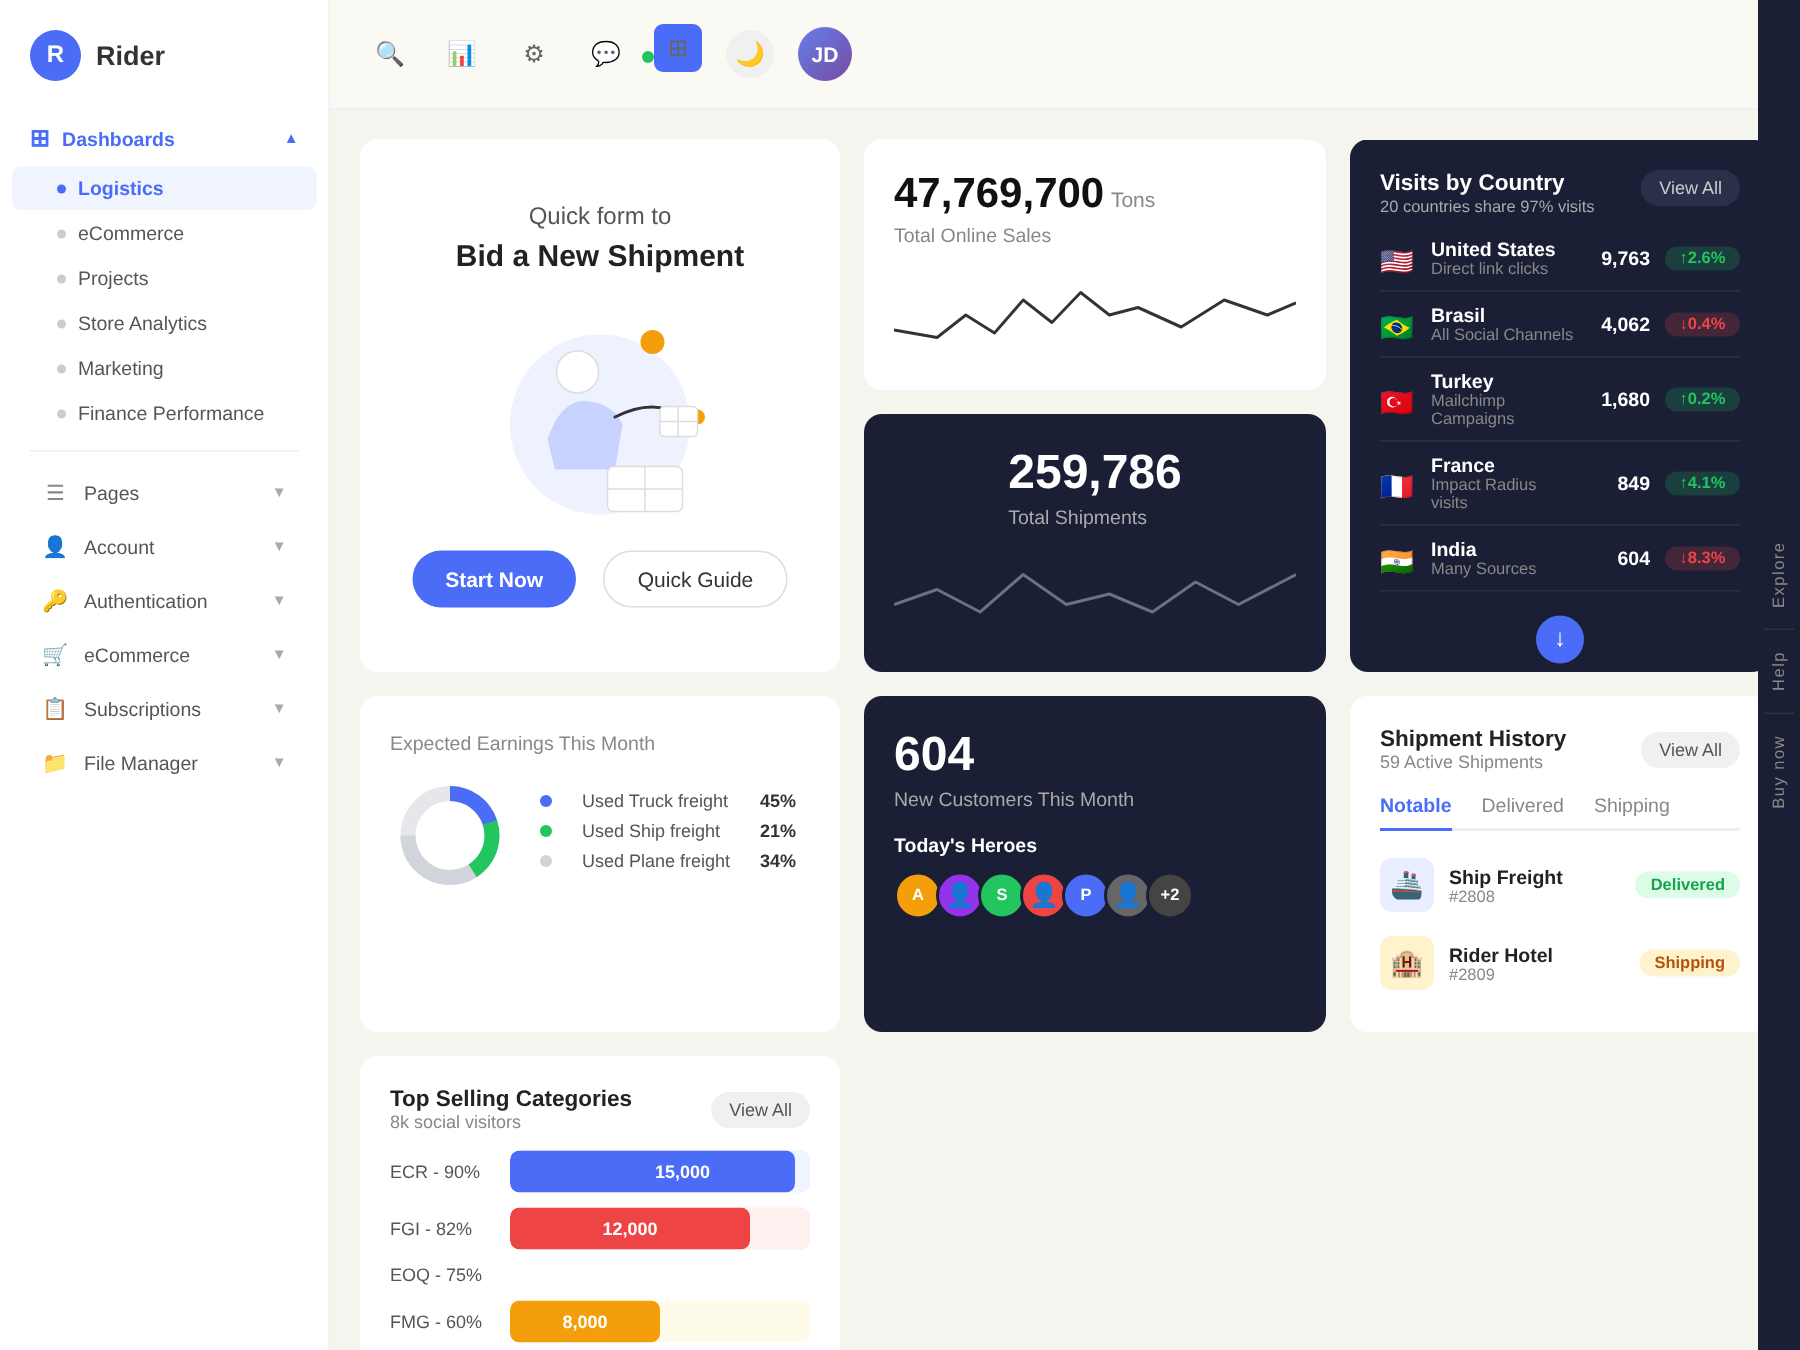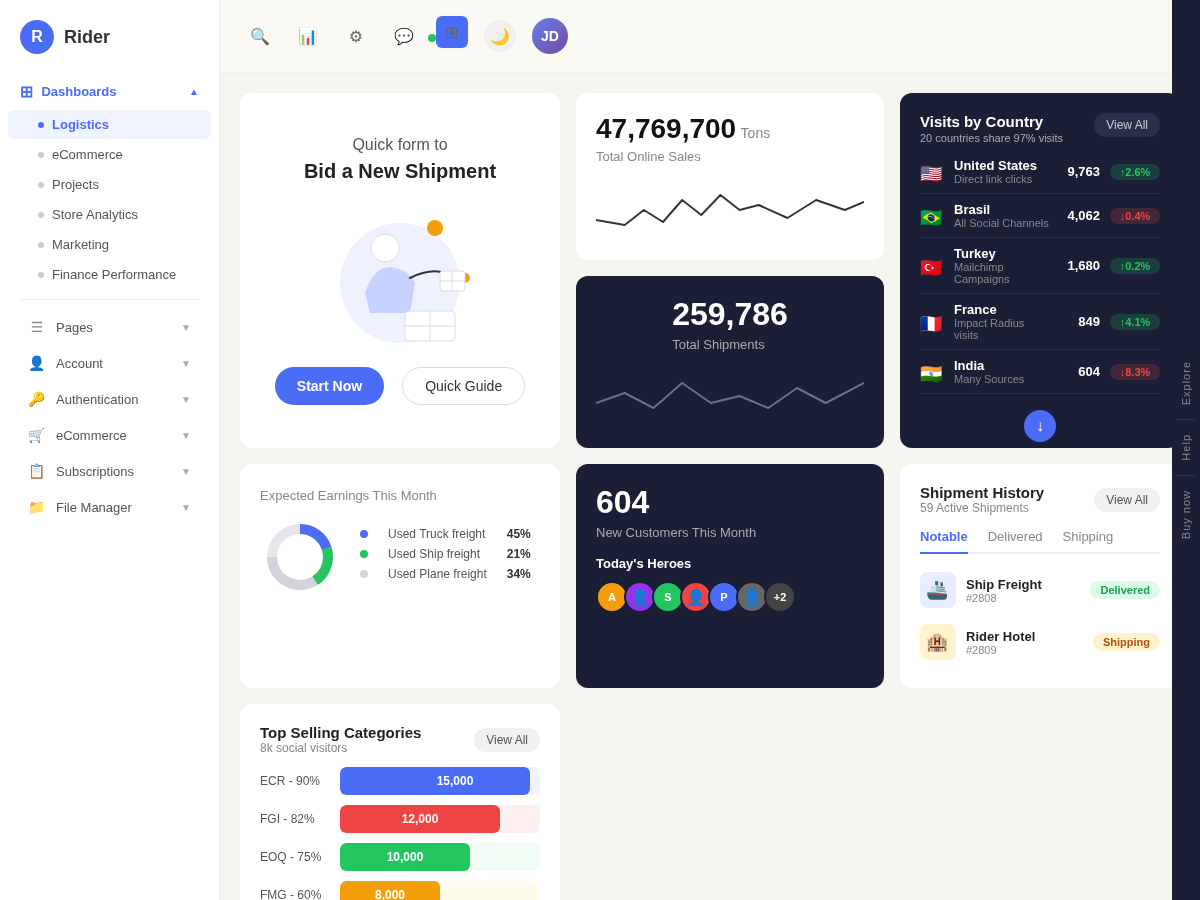--- a/index.html
+++ b/index.html
@@ -559,23 +559,20 @@
 
         <div class="bar-row">
           <div class="bar-label">FGI - 82%</div>
           <div class="bar-track" style="background:#fff0f0;">
             <div class="bar-fill" style="width:80%;background:#ef4444;">12,000</div>
           </div>
         </div>
 
         <div class="bar-row">
           <div class="bar-label">EOQ - 75%</div>
-          <div class="bar-track" style="background:#f0fdf4;">
-            <div class="bar-fill" style="width:65%;background:#22c55e;">10,000</div>
-          </div>
         </div>
 
         <div class="bar-row">
           <div class="bar-label">FMG - 60%</div>
           <div class="bar-track" style="background:#fffbeb;">
             <div class="bar-fill" style="width:50%;background:#f59e0b;">8,000</div>
           </div>
         </div>
 
       </div>

